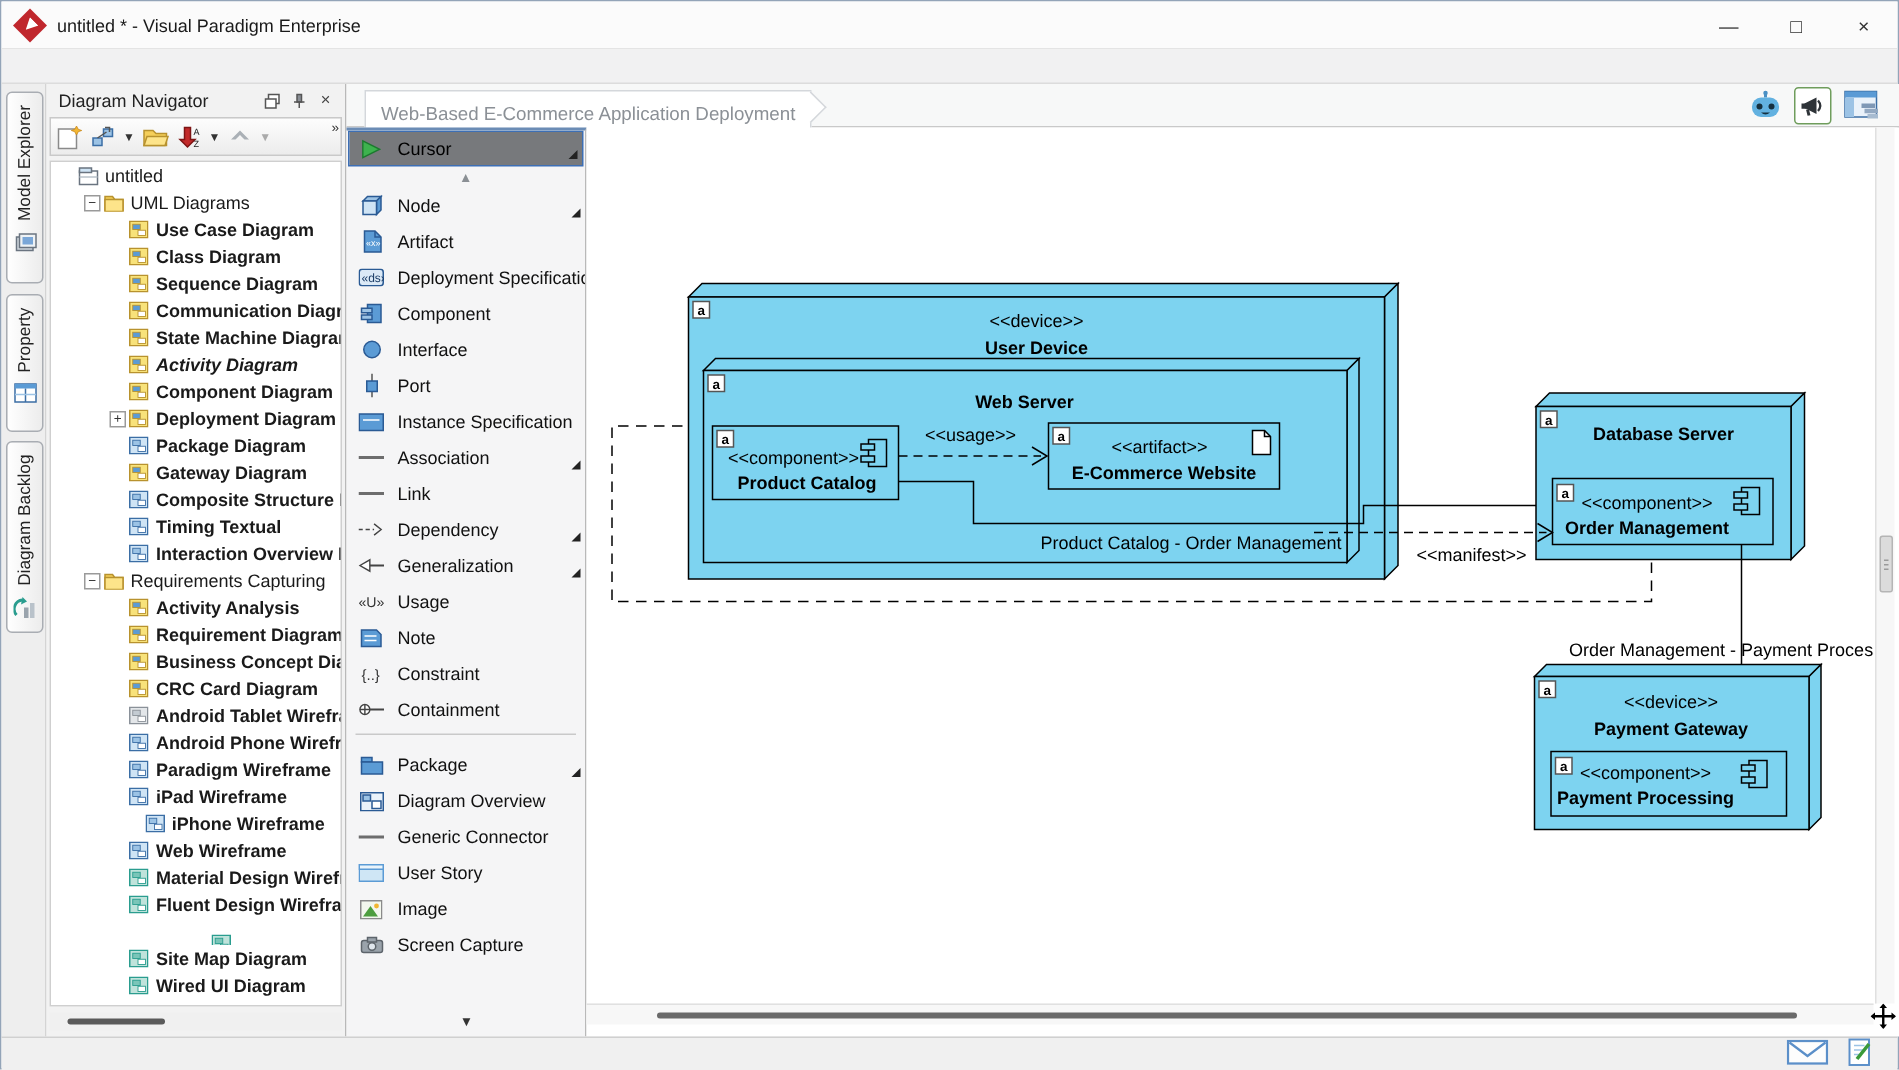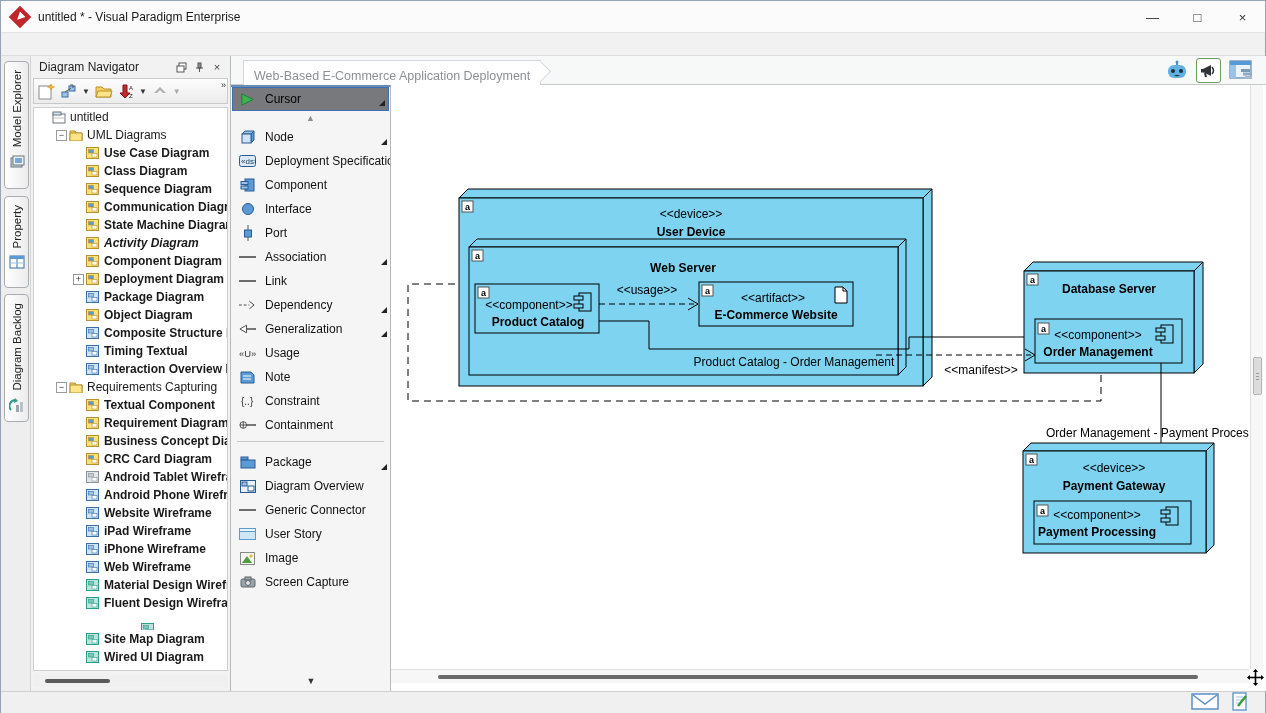--- a/index.html
+++ b/index.html
@@ -296,21 +296,21 @@
             </svg></span>
           <span class="tlabel">Package Diagram</span>
         </div>
         <div class="tree-row bold" style="padding-left: 39px;">
           <span class="expander"></span>
           <span class="ticon"><svg width="13" height="12" viewBox="0 0 13 12">
               <rect x="0.5" y="0.5" width="12" height="11" fill="#f8e27a" stroke="#b8922e"></rect>
               <rect x="2.5" y="2.5" width="5" height="3.5" fill="#5b9bd5" stroke="#b8922e" stroke-width="0.6"></rect>
               <rect x="6" y="6.5" width="5" height="3.5" fill="#fff" stroke="#b8922e" stroke-width="0.6"></rect>
             </svg></span>
-          <span class="tlabel">Object Diagram</span>
+          <span class="tlabel">Gateway Diagram</span>
         </div>
         <div class="tree-row bold" style="padding-left: 39px;">
           <span class="expander"></span>
           <span class="ticon"><svg width="13" height="12" viewBox="0 0 13 12">
               <rect x="0.5" y="0.5" width="12" height="11" fill="#cfe4f5" stroke="#3b6ea5"></rect>
               <rect x="2.5" y="2.5" width="5" height="3.5" fill="#9cc3e5" stroke="#3b6ea5" stroke-width="0.6"></rect>
               <rect x="6" y="6.5" width="5" height="3.5" fill="#fff" stroke="#3b6ea5" stroke-width="0.6"></rect>
             </svg></span>
           <span class="tlabel">Composite Structure Diagram</span>
         </div>
@@ -340,21 +340,21 @@
             </svg></span>
           <span class="tlabel">Requirements Capturing</span>
         </div>
         <div class="tree-row bold" style="padding-left: 39px;">
           <span class="expander"></span>
           <span class="ticon"><svg width="13" height="12" viewBox="0 0 13 12">
               <rect x="0.5" y="0.5" width="12" height="11" fill="#f8e27a" stroke="#b8922e"></rect>
               <rect x="2.5" y="2.5" width="5" height="3.5" fill="#5b9bd5" stroke="#b8922e" stroke-width="0.6"></rect>
               <rect x="6" y="6.5" width="5" height="3.5" fill="#fff" stroke="#b8922e" stroke-width="0.6"></rect>
             </svg></span>
-          <span class="tlabel">Textual Component</span>
+          <span class="tlabel">Activity Analysis</span>
         </div>
         <div class="tree-row bold" style="padding-left: 39px;">
           <span class="expander"></span>
           <span class="ticon"><svg width="13" height="12" viewBox="0 0 13 12">
               <rect x="0.5" y="0.5" width="12" height="11" fill="#f8e27a" stroke="#b8922e"></rect>
               <rect x="2.5" y="2.5" width="5" height="3.5" fill="#5b9bd5" stroke="#b8922e" stroke-width="0.6"></rect>
               <rect x="6" y="6.5" width="5" height="3.5" fill="#fff" stroke="#b8922e" stroke-width="0.6"></rect>
             </svg></span>
           <span class="tlabel">Requirement Diagram</span>
         </div>
@@ -394,32 +394,32 @@
             </svg></span>
           <span class="tlabel">Android Phone Wireframe</span>
         </div>
         <div class="tree-row bold" style="padding-left: 39px;">
           <span class="expander"></span>
           <span class="ticon"><svg width="13" height="12" viewBox="0 0 13 12">
               <rect x="0.5" y="0.5" width="12" height="11" fill="#cfe4f5" stroke="#3b6ea5"></rect>
               <rect x="2.5" y="2.5" width="5" height="3.5" fill="#9cc3e5" stroke="#3b6ea5" stroke-width="0.6"></rect>
               <rect x="6" y="6.5" width="5" height="3.5" fill="#fff" stroke="#3b6ea5" stroke-width="0.6"></rect>
             </svg></span>
-          <span class="tlabel">Website Wireframe</span>
+          <span class="tlabel">Paradigm Wireframe</span>
         </div>
         <div class="tree-row bold" style="padding-left: 39px;">
           <span class="expander"></span>
           <span class="ticon"><svg width="13" height="12" viewBox="0 0 13 12">
               <rect x="0.5" y="0.5" width="12" height="11" fill="#cfe4f5" stroke="#3b6ea5"></rect>
               <rect x="2.5" y="2.5" width="5" height="3.5" fill="#9cc3e5" stroke="#3b6ea5" stroke-width="0.6"></rect>
               <rect x="6" y="6.5" width="5" height="3.5" fill="#fff" stroke="#3b6ea5" stroke-width="0.6"></rect>
             </svg></span>
           <span class="tlabel">iPad Wireframe</span>
         </div>
-        <div class="tree-row bold" style="padding-left: 39px;">
+        <div class="tree-row bold" style="padding-left: 39px; justify-content: center;">
           <span class="expander"></span>
           <span class="ticon"><svg width="13" height="12" viewBox="0 0 13 12">
               <rect x="0.5" y="0.5" width="12" height="11" fill="#cfe4f5" stroke="#3b6ea5"></rect>
               <rect x="2.5" y="2.5" width="5" height="3.5" fill="#9cc3e5" stroke="#3b6ea5" stroke-width="0.6"></rect>
               <rect x="6" y="6.5" width="5" height="3.5" fill="#fff" stroke="#3b6ea5" stroke-width="0.6"></rect>
             </svg></span>
           <span class="tlabel">iPhone Wireframe</span>
         </div>
         <div class="tree-row bold" style="padding-left: 39px;">
           <span class="expander"></span>
@@ -533,20 +533,30 @@
           <svg width="16" height="16" viewBox="0 0 16 16">
             <polygon points="2,5 5,2 14,2 11,5" fill="#9cc3e5" stroke="#2a5a94"></polygon>
             <polygon points="11,5 14,2 14,11 11,14" fill="#5b9bd5" stroke="#2a5a94"></polygon>
             <rect x="2" y="5" width="9" height="9" fill="#cfe4f5" stroke="#2a5a94"></rect>
           </svg>
         </span>
         <span class="plabel">Node</span>
       </div>
       <div class="pal-item">
         <span class="picon">
+          <svg width="14" height="16" viewBox="0 0 14 16">
+            <path d="M2 1 h7 l4 4 v10 H2 Z" fill="#5b9bd5" stroke="#2a5a94"></path>
+            <path d="M9 1 v4 h4" fill="none" stroke="#2a5a94"></path>
+            <text x="3" y="11" font-size="6" fill="#fff">«x»</text>
+          </svg>
+        </span>
+        <span class="plabel">Artifact</span>
+      </div>
+      <div class="pal-item">
+        <span class="picon">
           <svg width="17" height="12" viewBox="0 0 17 12">
             <rect x="0.5" y="0.5" width="16" height="11" rx="2" fill="#dbe9f6" stroke="#2a5a94"></rect>
             <text x="2" y="9" font-size="8" fill="#1a3c66">«ds»</text>
           </svg>
         </span>
         <span class="plabel">Deployment Specification</span>
       </div>
       <div class="pal-item">
         <span class="picon">
           <svg width="16" height="16" viewBox="0 0 16 16">
@@ -566,20 +576,29 @@
         <span class="plabel">Interface</span>
       </div>
       <div class="pal-item">
         <span class="picon">
           <svg width="14" height="16" viewBox="0 0 14 16">
             <line x1="7" y1="0" x2="7" y2="16" stroke="#555"></line>
             <rect x="3.5" y="5" width="7" height="7" fill="#5b9bd5" stroke="#2a5a94"></rect>
           </svg>
         </span>
         <span class="plabel">Port</span>
+      </div>
+      <div class="pal-item">
+        <span class="picon">
+          <svg width="17" height="13" viewBox="0 0 17 13">
+            <rect x="0.5" y="1" width="16" height="11" fill="#5b9bd5" stroke="#2a5a94"></rect>
+            <line x1="3" y1="5" x2="14" y2="5" stroke="#fff"></line>
+          </svg>
+        </span>
+        <span class="plabel">Instance Specification</span>
       </div>
       <div class="pal-item has-submenu">
         <span class="picon">
           <svg width="17" height="6" viewBox="0 0 17 6">
             <line x1="0" y1="3" x2="17" y2="3" stroke="#6d6d6d" stroke-width="2"></line>
           </svg>
         </span>
         <span class="plabel">Association</span>
       </div>
       <div class="pal-item">

